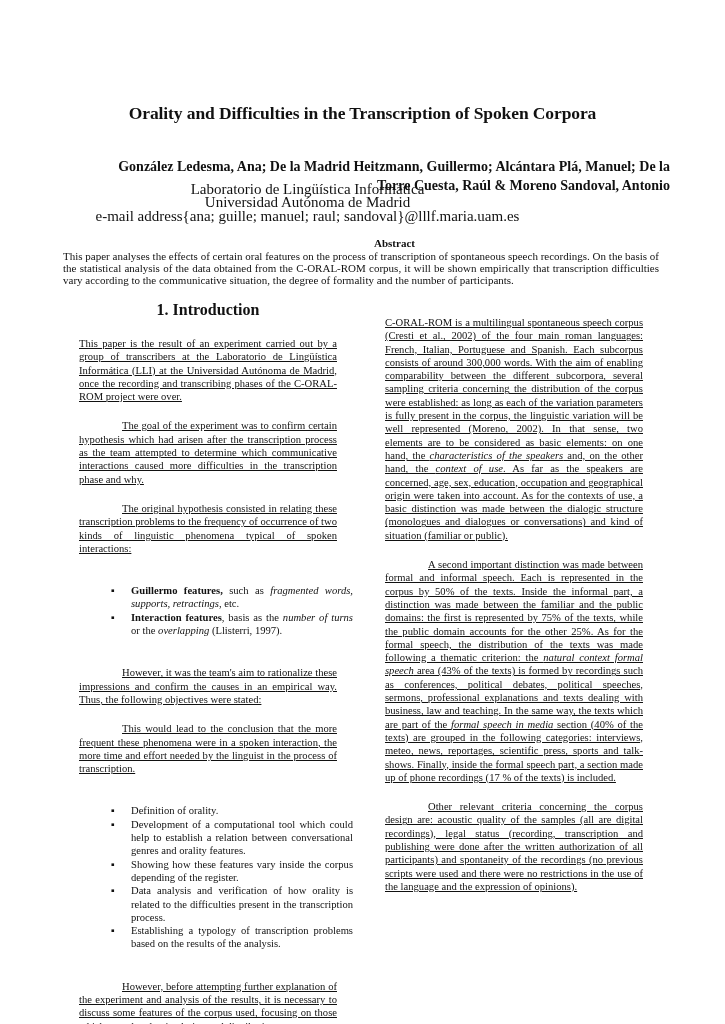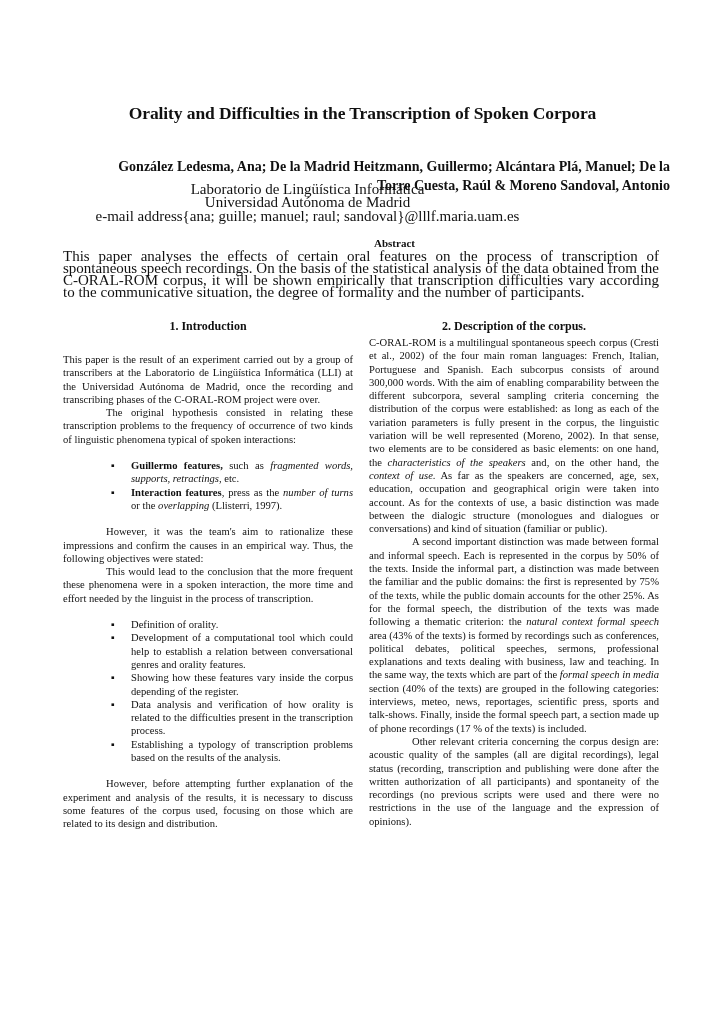--- a/index.html
+++ b/index.html
@@ -18,31 +18,31 @@
   .affil {
     position: absolute; left: 0; width: 615px; top: 183px;
     text-align: center; font-size: 15px; line-height: 13.3px;
   }
   .abstract-h {
     position: absolute; left: 0; width: 725px; top: 237px;
     text-align: center; font-weight: bold; font-size: 11px; margin-left: 32px;
   }
   .abstract {
     position: absolute; left: 63px; width: 596px; top: 250px;
-    font-size: 15px; line-height: 12px; text-align: justify;
+    font-size: 11px; line-height: 12px; text-align: justify;
   }
   .col { position: absolute; width: 290px; font-size: 10.6px; line-height: 13.3px; }
   .col.left { left: 63px; top: 300px; }
   .col.right { left: 369px; top: 300px; }
   h2 {
-    margin: 16px; font-size: 12px; font-weight: bold; text-align: center; line-height: 20px;
+    margin: 0; font-size: 16px; font-weight: bold; text-align: center; line-height: 20px;
   }
   .col.left h2 { margin-bottom: 17px; }
   .col.right h2 { margin-bottom: 0px; }
-  p { margin: 0; text-align: justify; }
+  p { margin: 16px; text-align: justify; text-decoration: underline; }
   p.indent { text-indent: 43px; }
   ul { margin: 0; padding: 0 0 0 68px; list-style: none; }
   ul li { position: relative; text-align: justify; }
   ul li .bullet {
     position: absolute; left: -20px; top: 0;
   }
   .gap { height: 13px; }
   b { font-weight: bold; }
   i { font-style: italic; }
 </style>
@@ -61,43 +61,43 @@
   <div>Universidad Autónoma de Madrid</div>
   <div>e-mail address{ana; guille; manuel; raul; sandoval}@lllf.maria.uam.es</div>
 </div>
 
 <div class="abstract-h">Abstract</div>
 <div class="abstract">This paper analyses the effects of certain oral features on the process of transcription of spontaneous speech recordings. On the basis of the statistical analysis of the data obtained from the C-ORAL-ROM corpus, it will be shown empirically that transcription difficulties vary according to the communicative situation, the degree of formality and the number of participants.</div>
 
 <div class="col left">
   <h2>1.  Introduction</h2>
   <p>This paper is the result of an experiment carried out by a group of transcribers at the Laboratorio de Lingüística Informática (LLI) at the Universidad Autónoma de Madrid, once the recording and transcribing phases of the C-ORAL-ROM project were over.</p>
+  <p class="indent">The goal of the experiment was to confirm certain hypothesis which had arisen after the transcription process as the team attempted to determine which communicative interactions caused more difficulties in the transcription phase and why.</p>
   <p class="indent">The original hypothesis consisted in relating these transcription problems to the frequency of occurrence of two kinds of linguistic phenomena typical of spoken interactions:</p>
   <div class="gap"></div>
   <ul>
     <li>
       <span class="bullet">▪</span><b>Guillermo features,</b><span> such as </span><i>fragmented words, supports, retractings</i><span>, etc.</span>
     </li>
     <li>
-      <span class="bullet">▪</span><b>Interaction features</b><span>, press as the </span><i>number of turns</i><span> or the </span><i>overlapping</i><span>  (Llisterri, 1997).</span>
+      <span class="bullet">▪</span><b>Interaction features</b><span>, basis as the </span><i>number of turns</i><span> or the </span><i>overlapping</i><span>  (Llisterri, 1997).</span>
     </li>
   </ul>
   <div class="gap"></div>
   <p class="indent">However, it was the team's aim to rationalize these impressions and confirm the causes in an empirical way. Thus, the following objectives were stated:</p>
   <p class="indent">This would lead to the conclusion that the more frequent these phenomena were in a spoken interaction, the more time and effort needed by the linguist in the process of transcription.</p>
   <div class="gap"></div>
   <ul>
     <li><span class="bullet">▪</span><span>Definition of orality.</span></li>
     <li><span class="bullet">▪</span><span>Development of a computational tool which could help to establish a relation between conversational genres and orality features.</span></li>
     <li><span class="bullet">▪</span><span>Showing how these features vary inside the corpus depending of the register.</span></li>
     <li><span class="bullet">▪</span><span>Data analysis and verification of how orality is related to the difficulties present in the transcription process.</span></li>
     <li><span class="bullet">▪</span><span>Establishing a typology of transcription problems based on the results of the analysis.</span></li>
   </ul>
   <div class="gap"></div>
   <p class="indent">However, before attempting further explanation of the experiment and analysis of the results, it is necessary to discuss some features of the corpus used, focusing on those which are related to its design and distribution.</p>
 </div>
 
 <div class="col right">
-  <h2>2.  Description of the corpus.</h2>
   <p><span>C-ORAL-ROM is a multilingual spontaneous speech corpus (Cresti et al., 2002) of the four main roman languages: French, Italian, Portuguese and Spanish. Each subcorpus consists of around 300,000 words. With the aim of enabling comparability between the different subcorpora, several sampling criteria concerning the distribution of the corpus were established: as long as each of the variation parameters is fully present in the corpus, the linguistic variation will be well represented (Moreno, 2002). In that sense, two elements are to be considered as basic elements: on one hand, the </span><i>characteristics of the speakers</i><span> and, on the other hand, the </span><i>context of use</i><span>. As far as the speakers are concerned, age, sex, education, occupation and geographical origin were taken into account. As for the contexts of use, a basic distinction was made between the dialogic structure (monologues and dialogues or conversations) and kind of situation (familiar or public).</span></p>
   <p class="indent"><span>A second important distinction was made between formal and informal speech. Each is represented in the corpus by 50% of the texts. Inside the informal part, a distinction was made between the familiar and the public domains: the first is represented by 75% of the texts, while the public domain accounts for the other 25%. As for the formal speech, the distribution of the texts was made following a thematic criterion: the </span><i>natural context formal speech</i><span> area (43% of the texts) is formed by recordings such as conferences, political debates, political speeches, sermons, professional explanations and texts dealing with business, law and teaching. In the same way, the texts which are part of the </span><i>formal speech in media</i><span> section (40% of the texts) are grouped in the following categories: interviews, meteo, news, reportages, scientific press, sports and talk-shows. Finally, inside the formal speech part, a section made up of phone recordings (17 % of the texts) is included.</span></p>
   <p class="indent">Other relevant criteria concerning the corpus design are: acoustic quality of the samples (all are digital recordings), legal status (recording, transcription and publishing were done after the written authorization of all participants) and spontaneity of the recordings (no previous scripts were used and there were no restrictions in the use of the language and the expression of opinions).</p>
 </div>
 
 </body></html>

